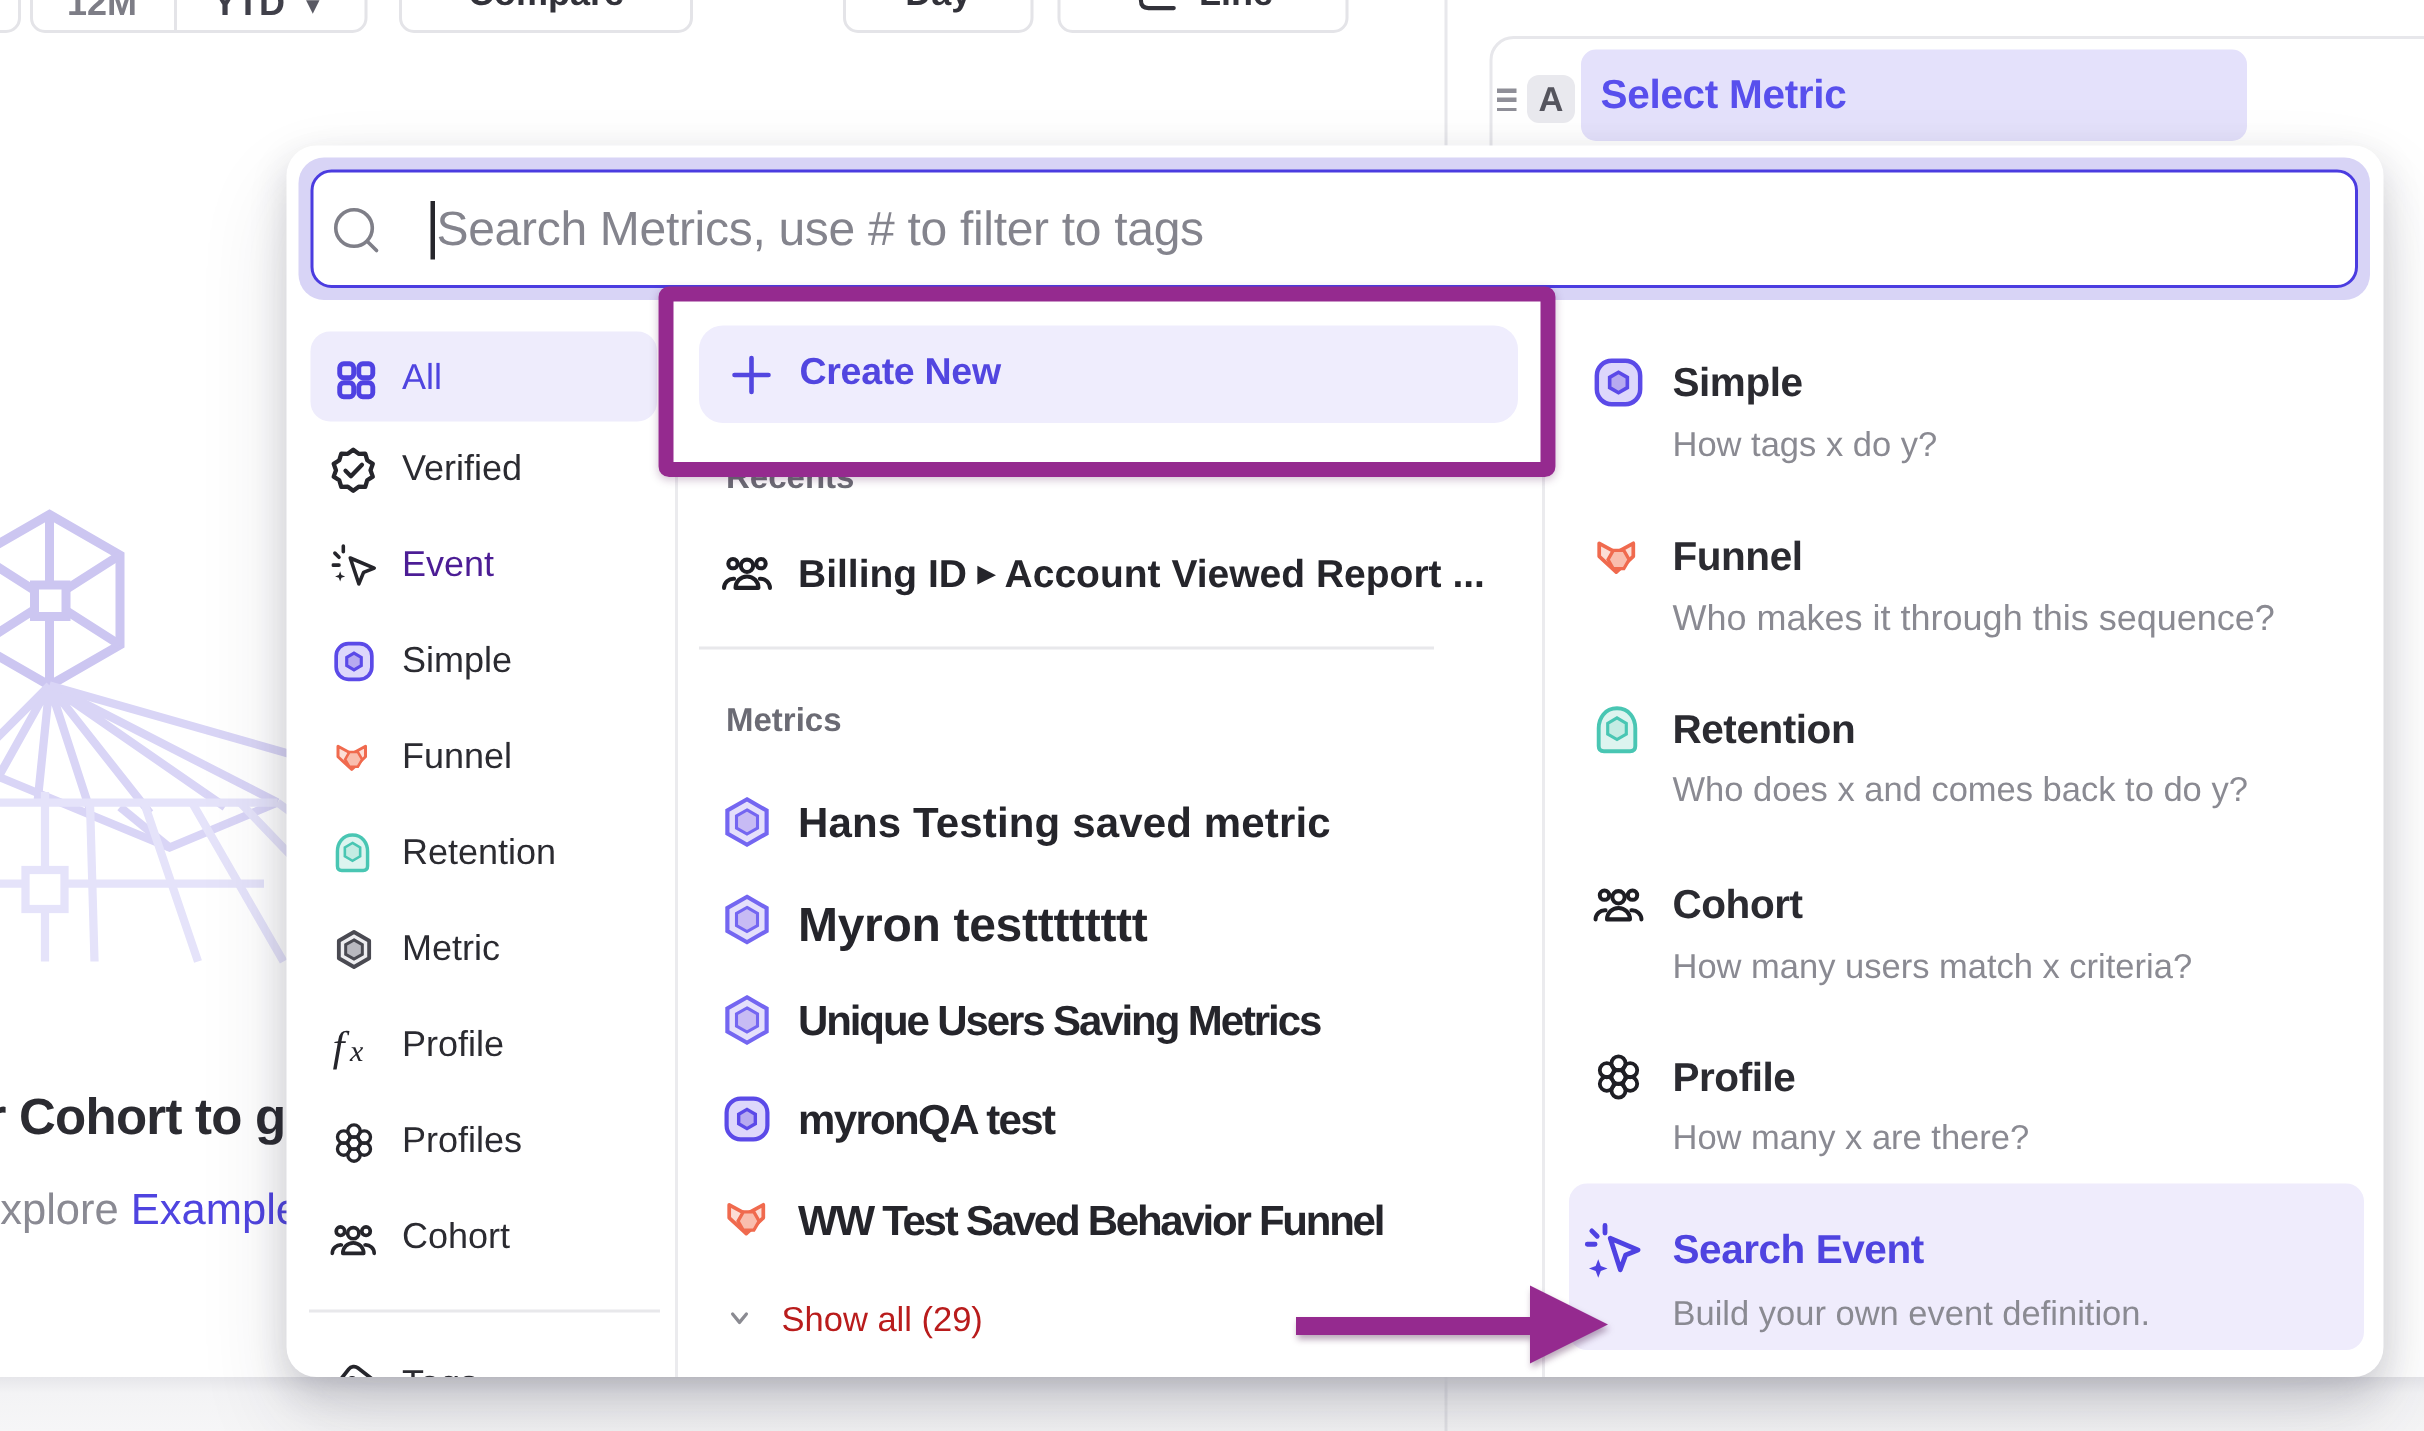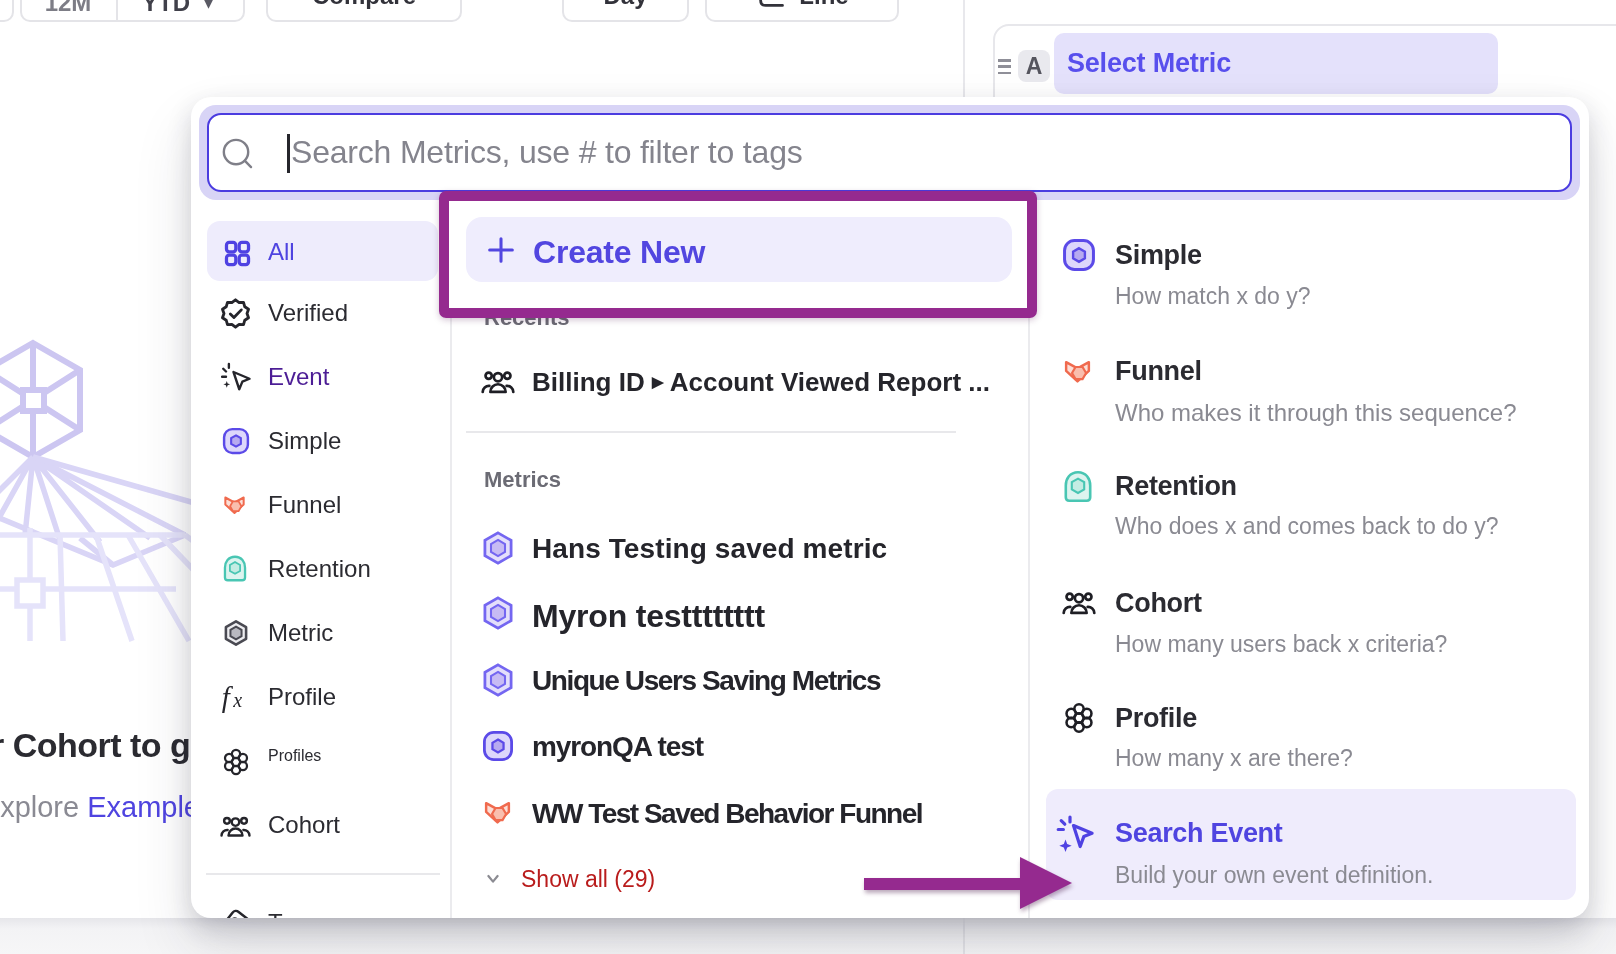--- a/index.html
+++ b/index.html
@@ -133,21 +133,21 @@
 
   <svg class="abs" style="left:221px;top:747px;" width="30" height="30" viewBox="0 0 24 24" fill="none" stroke="#25252b" stroke-width="1.8">
     <circle cx="12" cy="12" r="3.3"></circle>
       <circle cx="12" cy="5.6" r="3.3"></circle>
       <circle cx="17.5" cy="8.8" r="3.3"></circle>
       <circle cx="17.5" cy="15.2" r="3.3"></circle>
       <circle cx="12" cy="18.4" r="3.3"></circle>
       <circle cx="6.5" cy="15.2" r="3.3"></circle>
       <circle cx="6.5" cy="8.8" r="3.3"></circle>
     </svg>
-  <div class="abs" style="left:268px;top:747px;color:#2b2b31;font-size:16px;">Profiles</div>
+  <div class="abs" style="left:268px;top:747px;color:#2b2b31;font-size:24px;">Profiles</div>
 
   <svg class="abs" style="left:220px;top:811px;" width="31" height="31" viewBox="0 0 24 24" fill="none" stroke="#25252b" stroke-width="1.9" stroke-linecap="round">
     <circle cx="12" cy="8.6" r="2.9"></circle>
       <circle cx="5.4" cy="7.6" r="2.2"></circle>
       <circle cx="18.6" cy="7.6" r="2.2"></circle>
     <path d="M6.6 19 a5.4 5.4 0 0 1 10.8 0 Z" stroke-linejoin="round"></path>
     <path d="M1.2 19 a4.4 4.4 0 0 1 4.7-4.3 M22.8 19 a4.4 4.4 0 0 0 -4.7-4.3"></path>
     </svg>
   <div class="abs" style="left:268px;top:811px;color:#2b2b31;font-size:24px;">Cohort</div>
 
@@ -157,21 +157,21 @@
       <rect x="3.6" y="3.6" width="16.4" height="16.4" rx="3.5" transform="rotate(38 12 12)"></rect>
       <circle cx="10.2" cy="9.4" r="1.8"></circle>
       </svg>
     <div style="position:absolute;left:77px;top:21px;color:#2b2b31;font-size:24px;">Tags</div>
   </div>
 
   <div class="abs" style="left:466px;top:217px;width:546px;height:65px;background:#efedfd;border-radius:16px;"></div>
   <svg class="abs" style="left:485px;top:234px;" width="32" height="32" viewBox="0 0 24 24" fill="none" stroke="#5246e0" stroke-width="2.3" stroke-linecap="round">
       <path d="M12 3.5 L12 20.5 M3.5 12 L20.5 12"></path>
     </svg>
-  <div class="abs" style="left:533px;top:234px;color:#5246e0;font-size:32px;font-weight:700;letter-spacing:-.2px;">Create New</div>
+  <div class="abs" style="left:533px;top:234px;color:#5246e0;font-size:25px;font-weight:700;letter-spacing:-.2px;">Create New</div>
 
   <div class="abs" style="left:484px;top:305px;color:#6b6b74;font-size:22px;font-weight:700;">Recents</div>
 
   <svg class="abs" style="left:481px;top:365px;" width="34" height="34" viewBox="0 0 24 24" fill="none" stroke="#1e1e24" stroke-width="1.9" stroke-linecap="round">
     <circle cx="12" cy="8.6" r="2.9"></circle>
       <circle cx="5.4" cy="7.6" r="2.2"></circle>
       <circle cx="18.6" cy="7.6" r="2.2"></circle>
     <path d="M6.6 19 a5.4 5.4 0 0 1 10.8 0 Z" stroke-linejoin="round"></path>
     <path d="M1.2 19 a4.4 4.4 0 0 1 4.7-4.3 M22.8 19 a4.4 4.4 0 0 0 -4.7-4.3"></path>
     </svg>
@@ -213,21 +213,21 @@
   <svg class="abs" style="left:487px;top:874px;" width="12" height="12" viewBox="0 0 12 12" fill="none" stroke="#8b8b92" stroke-width="2.2" stroke-linecap="round" stroke-linejoin="round">
       <path d="M1.4 2 L6 7.6 L10.6 2"></path>
     </svg>
   <div class="abs" style="left:521px;top:866px;color:#b91c1c;font-size:23px;text-align:center;">Show all (29)</div>
 
   <svg class="abs" style="left:1062px;top:238px;" width="34" height="34" viewBox="0 0 24 24" fill="none">
     <rect x="1.8" y="1.8" width="20.4" height="20.4" rx="7" fill="#ddd7fb" stroke="#5b4ae8" stroke-width="2.1"></rect>
     <path d="M12 7.2 L16.16 9.6 L16.16 14.4 L12 16.8 L7.84 14.4 L7.84 9.6 Z" fill="#b7aaf0" stroke="#5b4ae8" stroke-width="1.7"></path>
     </svg>
   <div class="abs" style="left:1115px;top:240px;color:#2b2b31;font-size:27px;font-weight:700;letter-spacing:-.3px;">Simple</div>
-  <div class="abs" style="left:1115px;top:283px;color:#8a8a92;font-size:23px;">How match x do y?</div>
+  <div class="abs" style="left:1115px;top:283px;color:#8a8a92;font-size:23px;">How tags x do y?</div>
 
   <svg class="abs" style="left:1062px;top:358px;" width="31" height="27" viewBox="0 0 30 26" fill="none">
     <path d="M4 4 L15 10.0 L26 4 L26 12.4 L15 22.6 L4 12.4 Z" fill="#fcded6" stroke="#f06a4e" stroke-width="2.4" stroke-linejoin="round"></path>
     <path d="M23.3 14.5 L19.9 20.39 L13.1 20.39 L9.7 14.5 L13.1 8.61 L19.9 8.61 Z" fill="#f9beae" stroke="#f06a4e" stroke-width="2.1"></path>
     </svg>
   <div class="abs" style="left:1115px;top:356px;color:#2b2b31;font-size:27px;font-weight:700;letter-spacing:-.3px;">Funnel</div>
   <div class="abs" style="left:1115px;top:399px;color:#8a8a92;font-size:24px;">Who makes it through this sequence?</div>
 
   <svg class="abs" style="left:1061px;top:470px;" width="34" height="33" viewBox="0 0 34 33" fill="none">
     <path d="M17 2.2 C9 2.2 4.8 8.6 4.8 15.5 L4.8 27.3 C4.8 29.5 6.1 30.8 8.3 30.8 L25.7 30.8 C27.9 30.8 29.2 29.5 29.2 27.3 L29.2 15.5 C29.2 8.6 25 2.2 17 2.2 Z" fill="#ddf4ef" stroke="#49c6b3" stroke-width="2.6" stroke-linejoin="round"></path>
@@ -237,21 +237,21 @@
   <div class="abs" style="left:1115px;top:513px;color:#8a8a92;font-size:23px;">Who does x and comes back to do y?</div>
 
   <svg class="abs" style="left:1062px;top:586px;" width="34" height="34" viewBox="0 0 24 24" fill="none" stroke="#1e1e24" stroke-width="1.9" stroke-linecap="round">
     <circle cx="12" cy="8.6" r="2.9"></circle>
       <circle cx="5.4" cy="7.6" r="2.2"></circle>
       <circle cx="18.6" cy="7.6" r="2.2"></circle>
     <path d="M6.6 19 a5.4 5.4 0 0 1 10.8 0 Z" stroke-linejoin="round"></path>
     <path d="M1.2 19 a4.4 4.4 0 0 1 4.7-4.3 M22.8 19 a4.4 4.4 0 0 0 -4.7-4.3"></path>
     </svg>
   <div class="abs" style="left:1115px;top:588px;color:#2b2b31;font-size:27px;font-weight:700;letter-spacing:-.3px;">Cohort</div>
-  <div class="abs" style="left:1115px;top:631px;color:#8a8a92;font-size:23px;">How many users back x criteria?</div>
+  <div class="abs" style="left:1115px;top:631px;color:#8a8a92;font-size:23px;">How many users match x criteria?</div>
 
   <svg class="abs" style="left:1062px;top:701px;" width="34" height="34" viewBox="0 0 24 24" fill="none" stroke="#1e1e24" stroke-width="1.8">
     <circle cx="12" cy="12" r="3.3"></circle>
       <circle cx="12" cy="5.6" r="3.3"></circle>
       <circle cx="17.5" cy="8.8" r="3.3"></circle>
       <circle cx="17.5" cy="15.2" r="3.3"></circle>
       <circle cx="12" cy="18.4" r="3.3"></circle>
       <circle cx="6.5" cy="15.2" r="3.3"></circle>
       <circle cx="6.5" cy="8.8" r="3.3"></circle>
     </svg>

